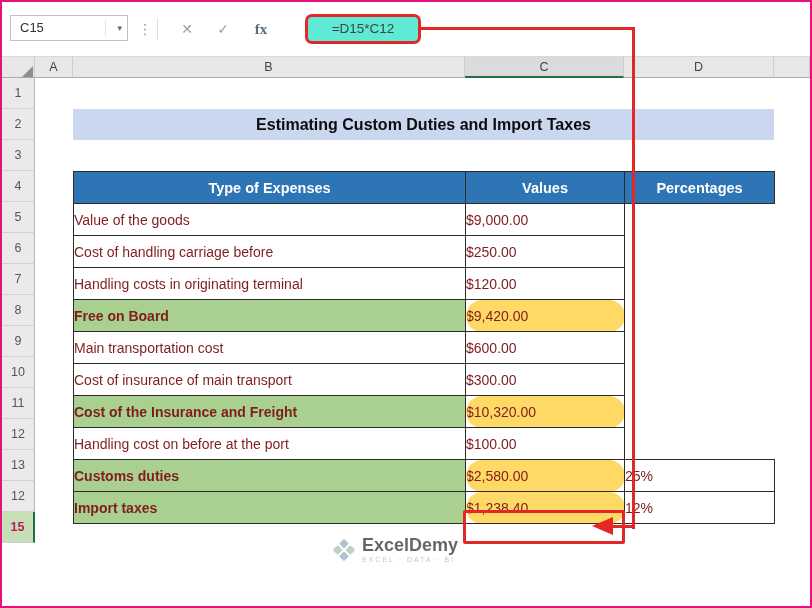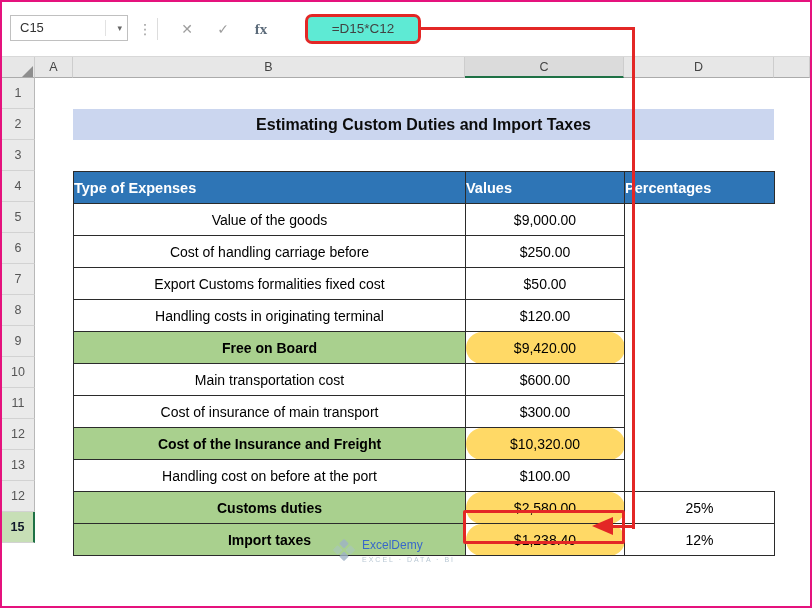--- a/index.html
+++ b/index.html
@@ -35,47 +35,47 @@
   #ch-a { left:33px; width:38px; }
   #ch-b { left:71px; width:392px; }
   #ch-c { left:463px; width:159px; background:#DBDBDB; border-bottom:2px solid var(--selgreen); }
   #ch-d { left:622px; width:150px; }
   #ch-rest { left:772px; width:36px; }
   .corner-tri { position:absolute; left:20px; top:64px; width:0; height:0;
         border-left:11px solid transparent; border-bottom:11px solid #8e8e8e; z-index:5; }
   .rh { position:absolute; left:0; width:33px; height:31px; box-sizing:border-box; background:#EAEAEA;
         border-bottom:1px solid #d2d2d2; border-right:1px solid #b8b8b8;
         text-align:center; line-height:30px; font-size:12.5px; color:#555; }
-  .rh-selected { background:#C7DFB6; border-right:2px solid var(--selgreen); color:#0f172a; font-weight:bold; }
+  .rh-selected { background:#C7DFB6; border-right:2px solid var(--selgreen); color:#be185d; font-weight:bold; }
 
   
   .title-bar { position:absolute; left:71px; top:107px; width:701px; height:31px; background:var(--titlebg);
         text-align:center; line-height:31px; font-weight:bold; font-size:16px; color:#0c0c0c; z-index:10; }
   .expense-table { position:absolute; left:71px; top:169px; width:701px; border-collapse:collapse; table-layout:fixed; z-index:10; }
   .expense-table th, .expense-table td { height:31px; padding:0; overflow:hidden; white-space:nowrap; }
   .expense-table .th { background:var(--blue); color:#fff; font-weight:bold; font-size:14.5px;
-        border:1px solid var(--bdark); text-align:left;margin-top:41px; }
-  .expense-table td.cell { border:1px solid var(--bdark); background:#fff; text-align:center; font-size:14px; color:#000000; }
+        border:1px solid var(--bdark); text-align:center;margin-top:41px; }
+  .expense-table td.cell { border:1px solid var(--bdark); background:#fff; font-size:14px; color:#7f1d1d; }
   .expense-table td.green { background:var(--green); font-weight:bold; }
   .expense-table td.yellow { background:var(--yellow);border-radius:16px; }
   .expense-table td.nocell { border:none; background:transparent; }
 
   
   .arrow-seg { position:absolute; background:var(--red); z-index:60; }
   #arrow-top { left:419px; top:25px; width:214px; height:3px; }
   #arrow-vert { left:630px; top:25px; width:3px; height:502px; }
   #arrow-stub { left:611px; top:523px; width:22px; height:3px; }
   #arrow-head { position:absolute; left:590px; top:515px; width:0; height:0; z-index:60;
         border-top:9px solid transparent; border-bottom:9px solid transparent; border-right:21px solid var(--red); }
   .c15-box { position:absolute; left:461px; top:508px; width:162px; height:34px; box-sizing:border-box;
         border:3px solid var(--red); border-radius:2px; z-index:55; }
 
   
   .watermark { position:absolute; left:330px; top:534px; display:flex; align-items:center; gap:6px; opacity:0.8; z-index:30; }
-  .wm-name { font-size:12px; font-weight:normal; color:#1d4ed8; line-height:19px; }
+  .wm-name { font-size:18px; font-weight:bold; color:#404040; line-height:19px; }
   .wm-tag { font-size:7px; letter-spacing:2px; color:#A7BAC9; margin-top:1px; }
 </style>
 </head>
 <body>
 
 <div class="frame" id="frame" style="--blue: #2E75B6; --green: #A9D08E; --yellow: #FFD966; --titlebg: #CBD6EF; --red: #E32726; --pink: #E5127D; --selgreen: #1E7145;">
 
   <div class="formula-bar">
     <div class="name-box">
       <span class="val">C15</span>
@@ -138,25 +138,20 @@
           <td class="cell">Value of the goods</td>
           <td class="cell">$9,000.00</td>
           <td class="nocell"></td>
         </tr>
         <tr>
           <td class="cell">Cost of handling carriage before</td>
           <td class="cell">$250.00</td>
           <td class="nocell"></td>
         </tr>
         <tr>
-          <td class="cell">Export Customs formalities fixed cost</td>
-          <td class="cell">$50.00</td>
-          <td class="nocell"></td>
-        </tr>
-        <tr>
           <td class="cell">Handling costs in originating terminal</td>
           <td class="cell">$120.00</td>
           <td class="nocell"></td>
         </tr>
         <tr>
           <td class="cell green">Free on Board</td>
           <td class="cell yellow">$9,420.00</td>
           <td class="nocell"></td>
         </tr>
         <tr>

